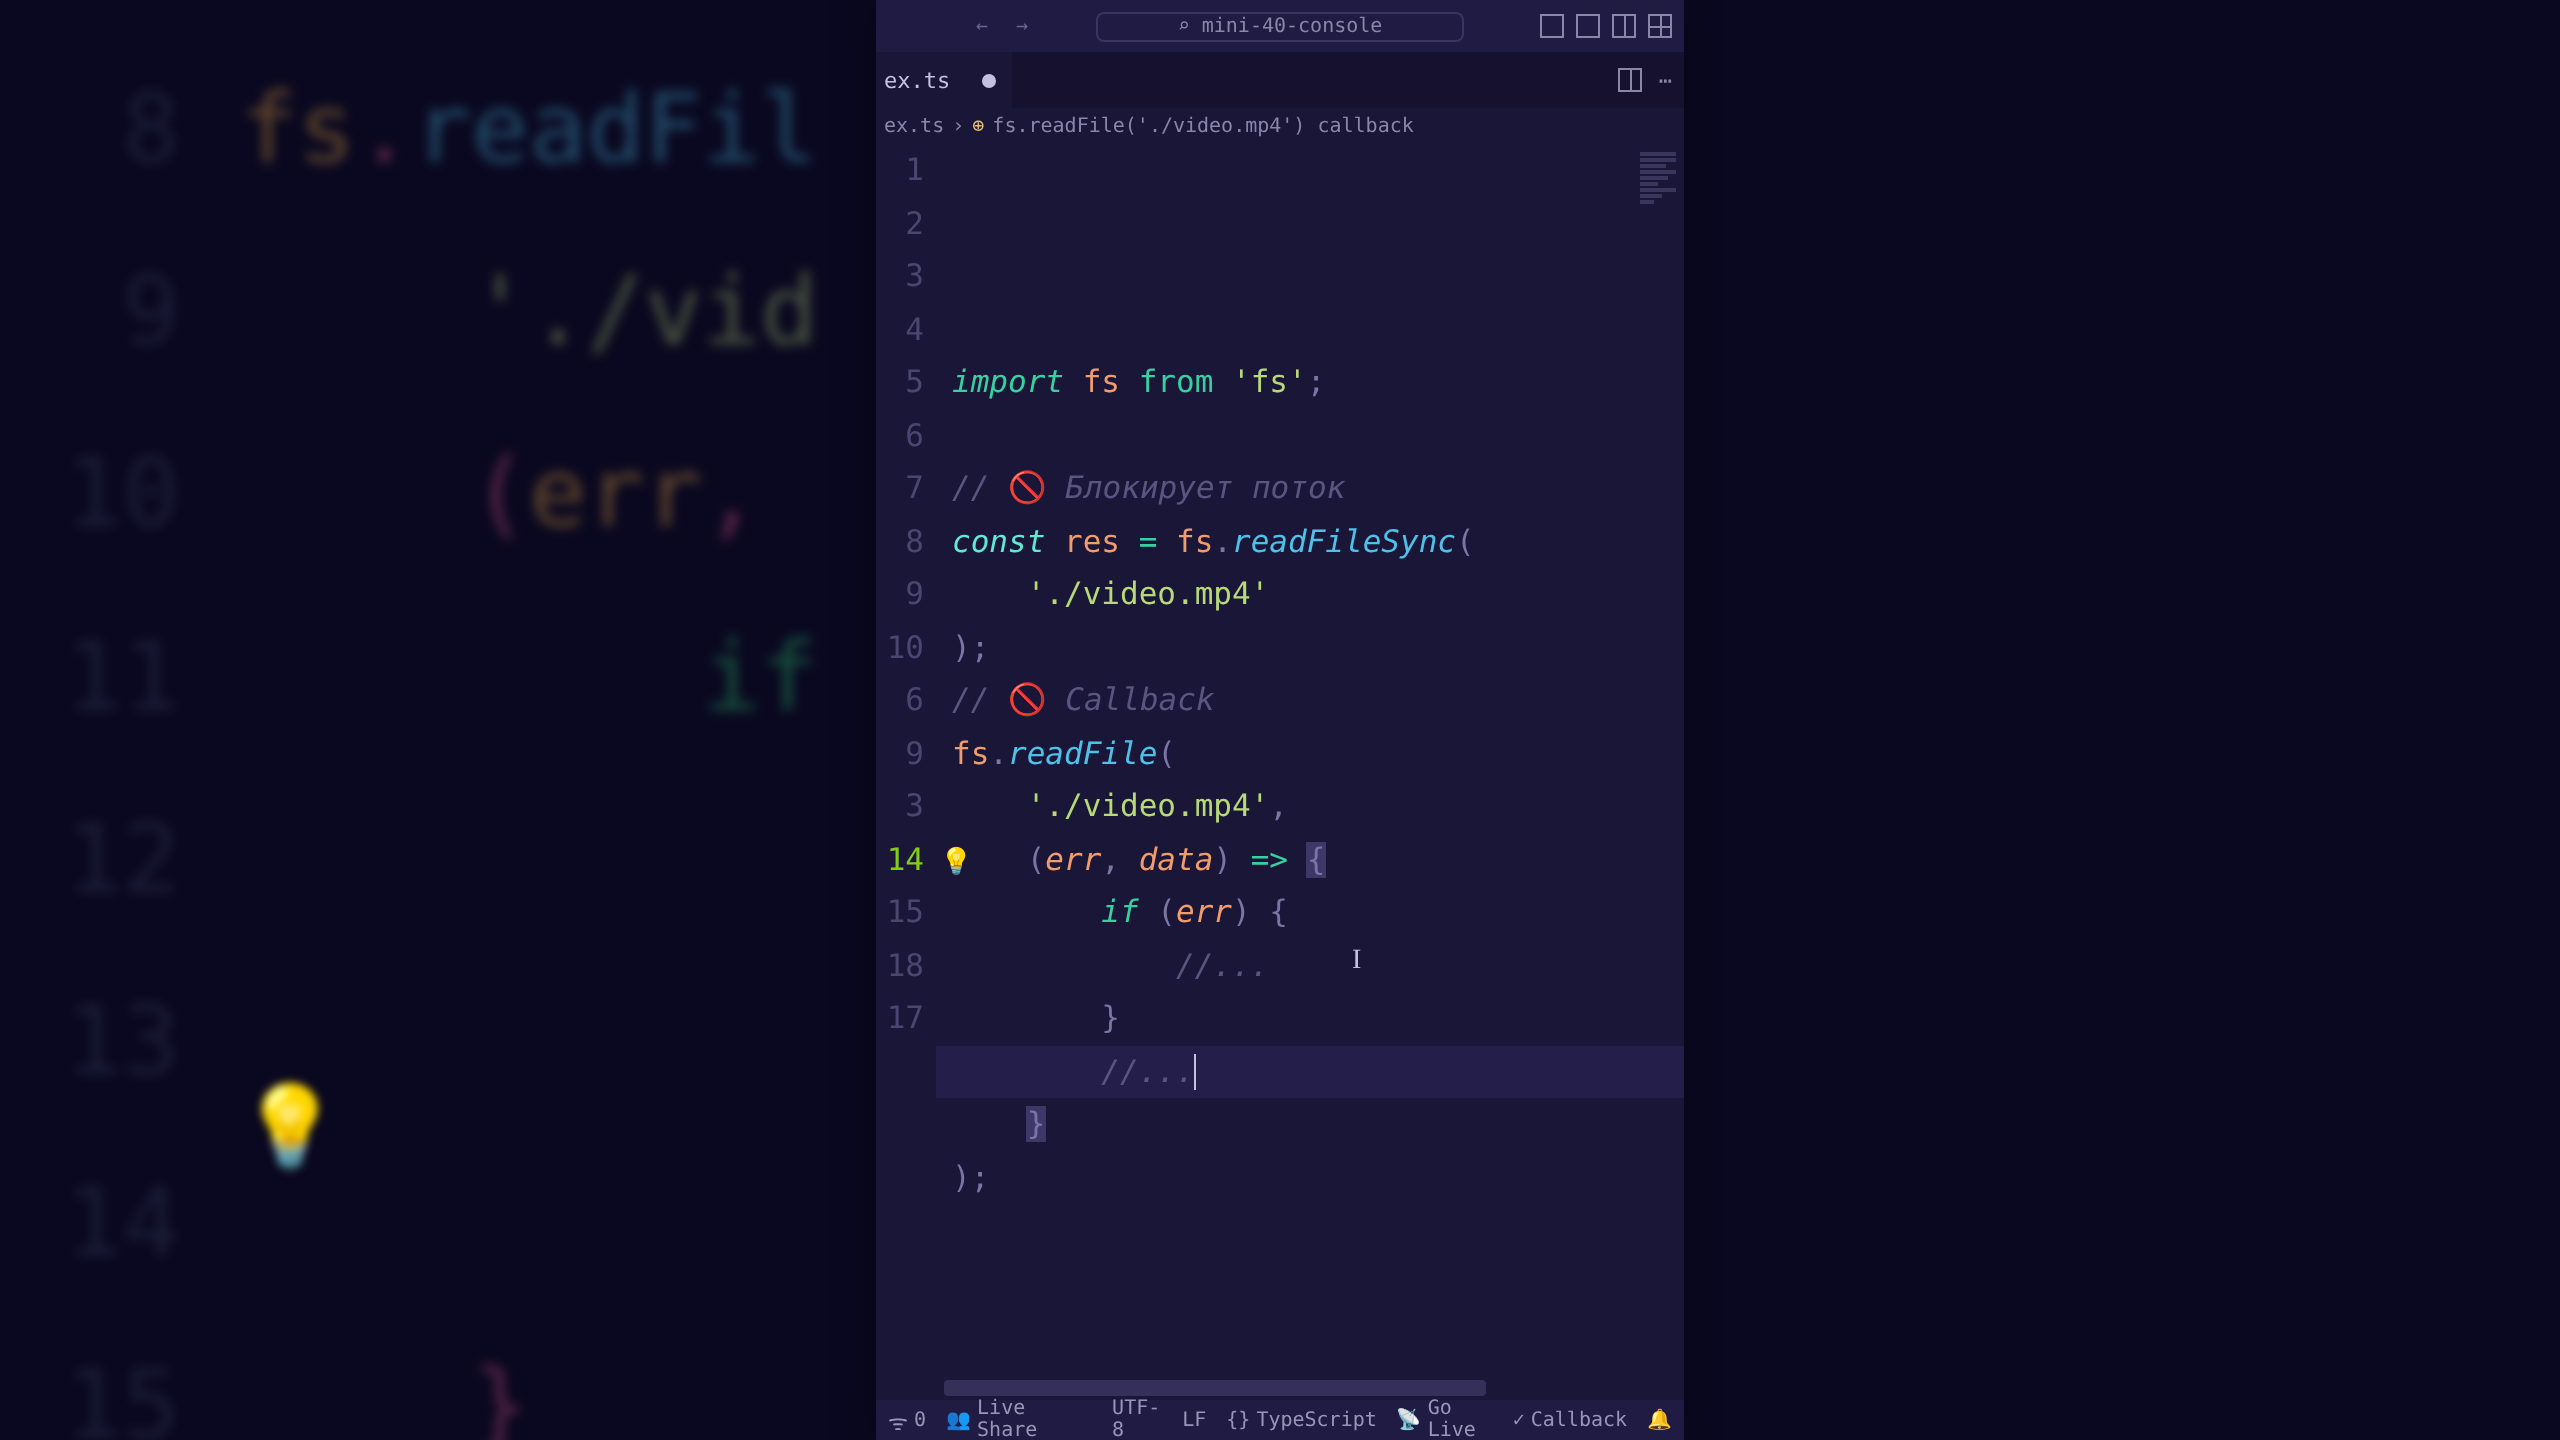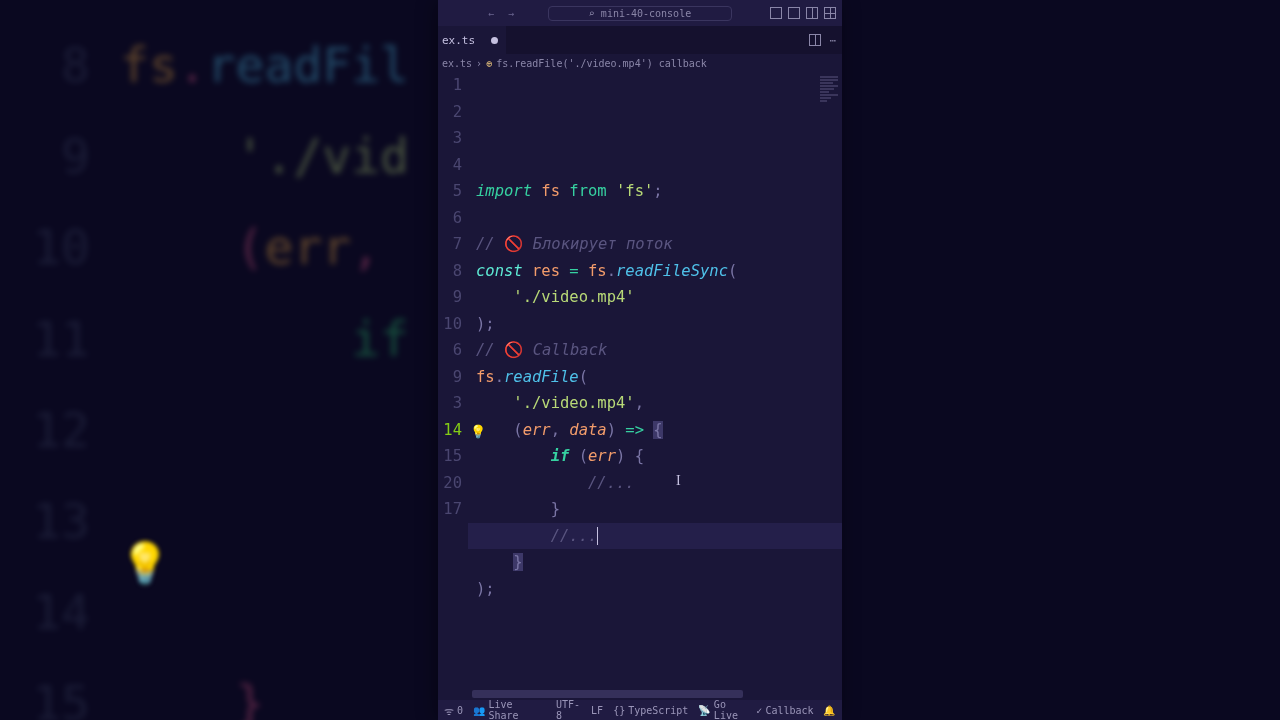--- a/index.html
+++ b/index.html
@@ -160,21 +160,21 @@
   .code-line { height: 26.5px; padding-left: 8px; position:relative;}
   .active-line-bg {
     background: #241f4a;
   }
   .hl-bracket { background:#3d3868; }
 
   
   .kw-import { color: #36d1a1; font-style: italic; }
   .kw-const  { color: #5eead4; font-style: italic; }
   .kw-from   { color: #36d1a1; }
-  .kw-if     { color: #36d1a1; font-style: italic; font-weight: bold; }
+  .kw-if     { color: #36d1a1; font-style: italic; }
   .ident-fs  { color: #f39c6b; }
   .ident-var { color: #f39c6b; margin-top: 40px; }
   .ident-param{ color:#f39c6b; font-style:italic;}
   .fn-call   { color: #4fc1e9; font-style:italic;}
   .str       { color: #b8d977; }
   .punc      { color: #7a75a5; }
   .op        { color: #36d1a1; }
   .comment   { color: #5a5580; font-style: italic; }
   .emoji     { font-style: normal; }
   .arrow     { color:#36d1a1; }
@@ -294,21 +294,21 @@
         <div>6</div>
         <div>7</div>
         <div>8</div>
         <div>9</div>
         <div>10</div>
         <div>6</div>
         <div>9</div>
         <div>3</div>
         <div class="active">14</div>
         <div>15</div>
-        <div>20</div>
+        <div>18</div>
         <div>17</div>
       </div>
     <div class="code" id="code">
       <span class="lightbulb">💡</span>
       <span class="cursor-ibeam">I</span>
     <div class="code-line"><span class="kw-import">import</span><span class=""></span><span class="ident-fs"> fs</span><span class=""></span><span class="kw-from"> from</span><span class=""></span><span class="str"> 'fs'</span><span class="punc">;</span></div><div class="code-line"></div><div class="code-line"><span class="comment">// </span><span class="emoji">🚫</span><span class="comment"> Блокирует поток</span></div><div class="code-line"><span class="kw-const">const</span><span class="ident-var"> res</span><span class="op"> =</span><span class="ident-fs"> fs</span><span class="punc">.</span><span class="fn-call">readFileSync</span><span class="punc">(</span></div><div class="code-line"><span class="">    </span><span class="str">'./video.mp4'</span></div><div class="code-line"><span class="punc">)</span><span class="punc">;</span></div><div class="code-line"><span class="comment">// </span><span class="emoji">🚫</span><span class="comment"> Callback</span></div><div class="code-line"><span class="ident-fs">fs</span><span class="punc">.</span><span class="fn-call">readFile</span><span class="punc">(</span></div><div class="code-line"><span class="">    </span><span class="str">'./video.mp4'</span><span class="punc">,</span></div><div class="code-line"><span class="">    </span><span class="punc">(</span><span class="ident-param">err</span><span class="punc">, </span><span class="ident-param">data</span><span class="punc">)</span><span class="arrow"> =&gt; </span><span class="punc hl-bracket">{</span></div><div class="code-line"><span class="">        </span><span class="kw-if">if</span><span class=""></span><span class="punc"> (</span><span class="ident-param">err</span><span class="punc">)</span><span class=""></span><span class="punc"> {</span></div><div class="code-line"><span class="">            </span><span class="comment">//...</span></div><div class="code-line"><span class="">        </span><span class="punc">}</span></div><div class="code-line active-line-bg"><span class="">        </span><span class="comment">//...</span><span class="cursor"></span></div><div class="code-line"><span class="">    </span><span class="punc hl-bracket">}</span></div><div class="code-line"><span class="punc">)</span><span class="punc">;</span></div><div class="code-line"></div></div>
     <div class="minimap">
       <div></div>
         <div></div>
         <div style="width:70%"></div>

